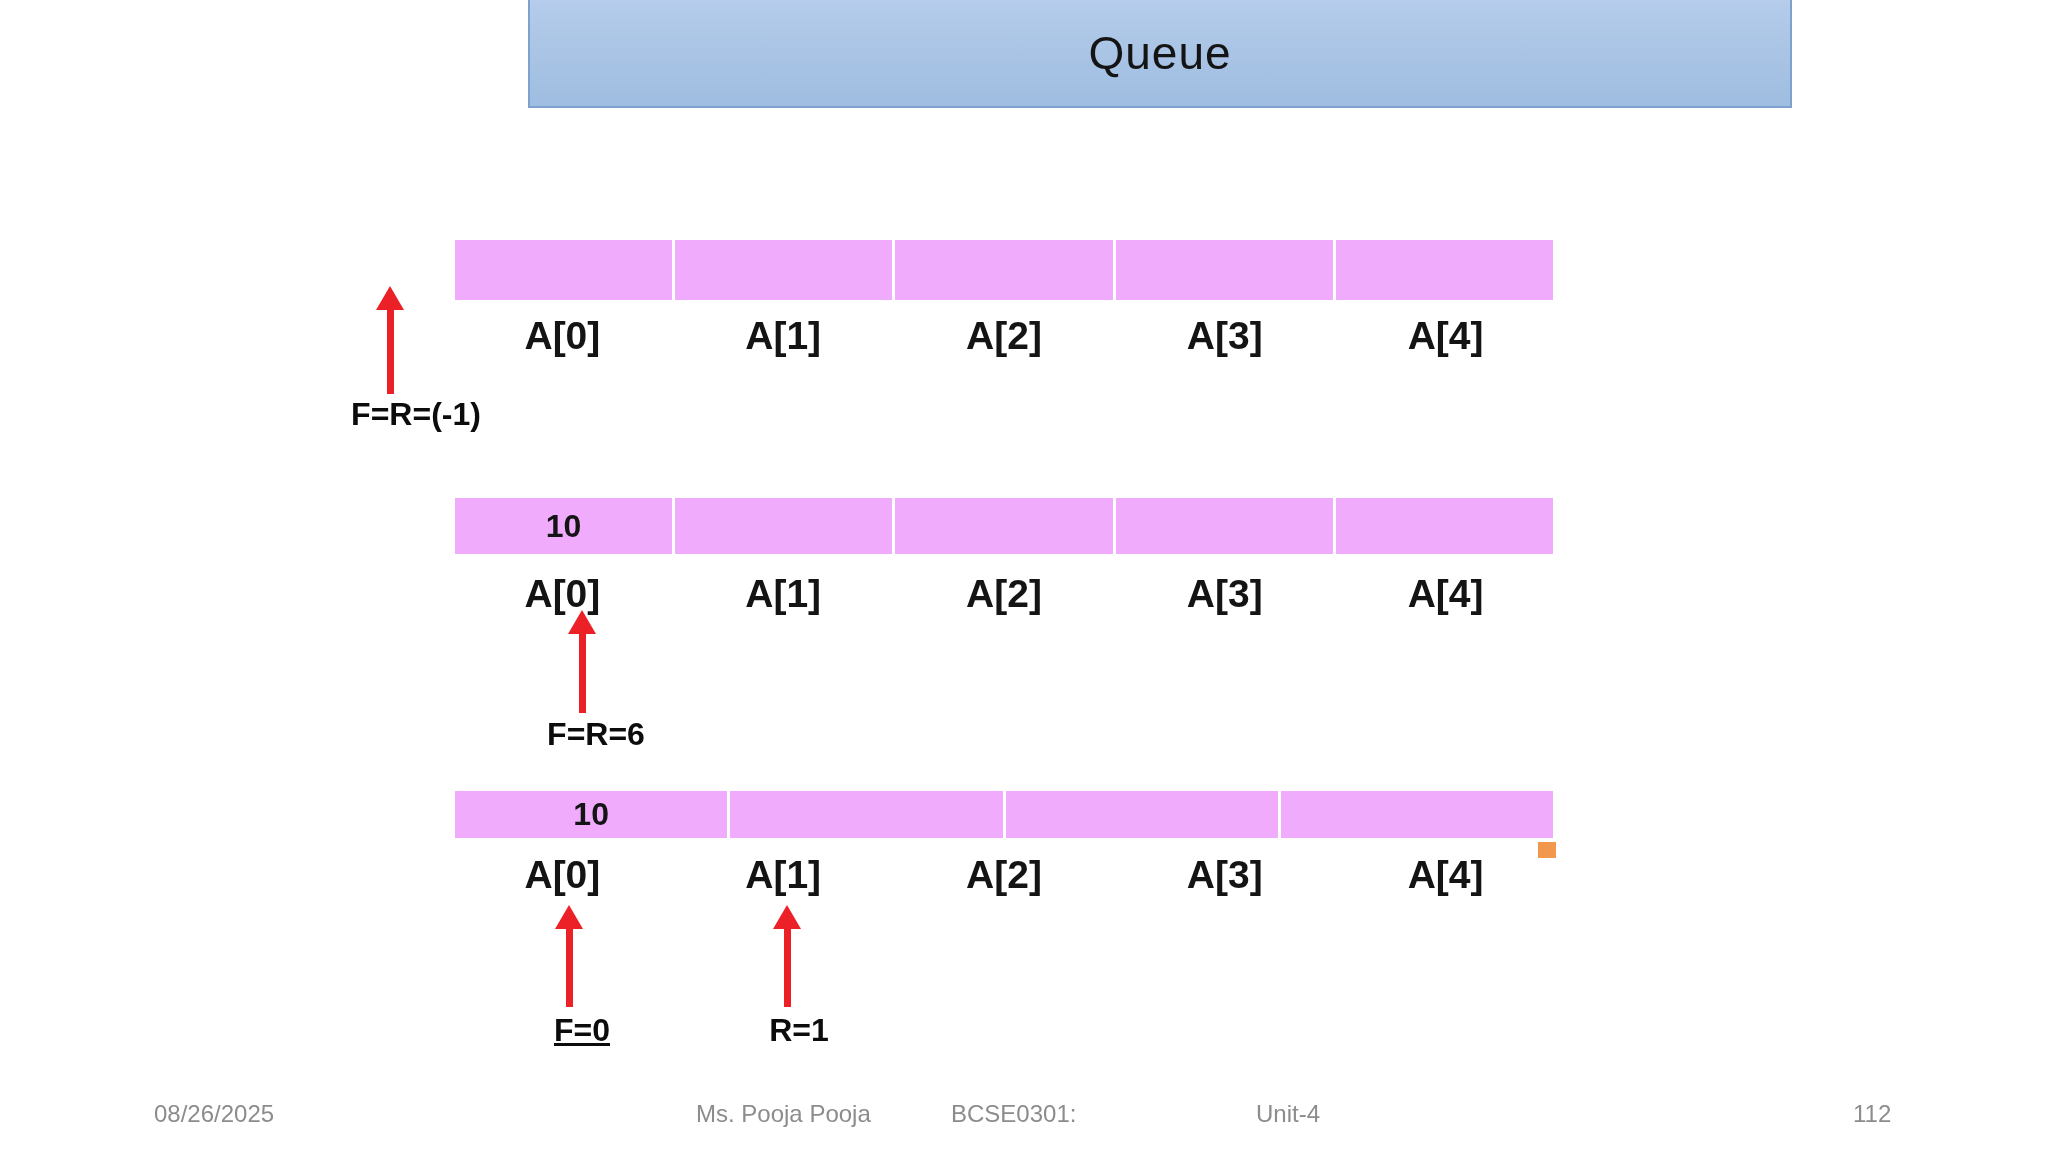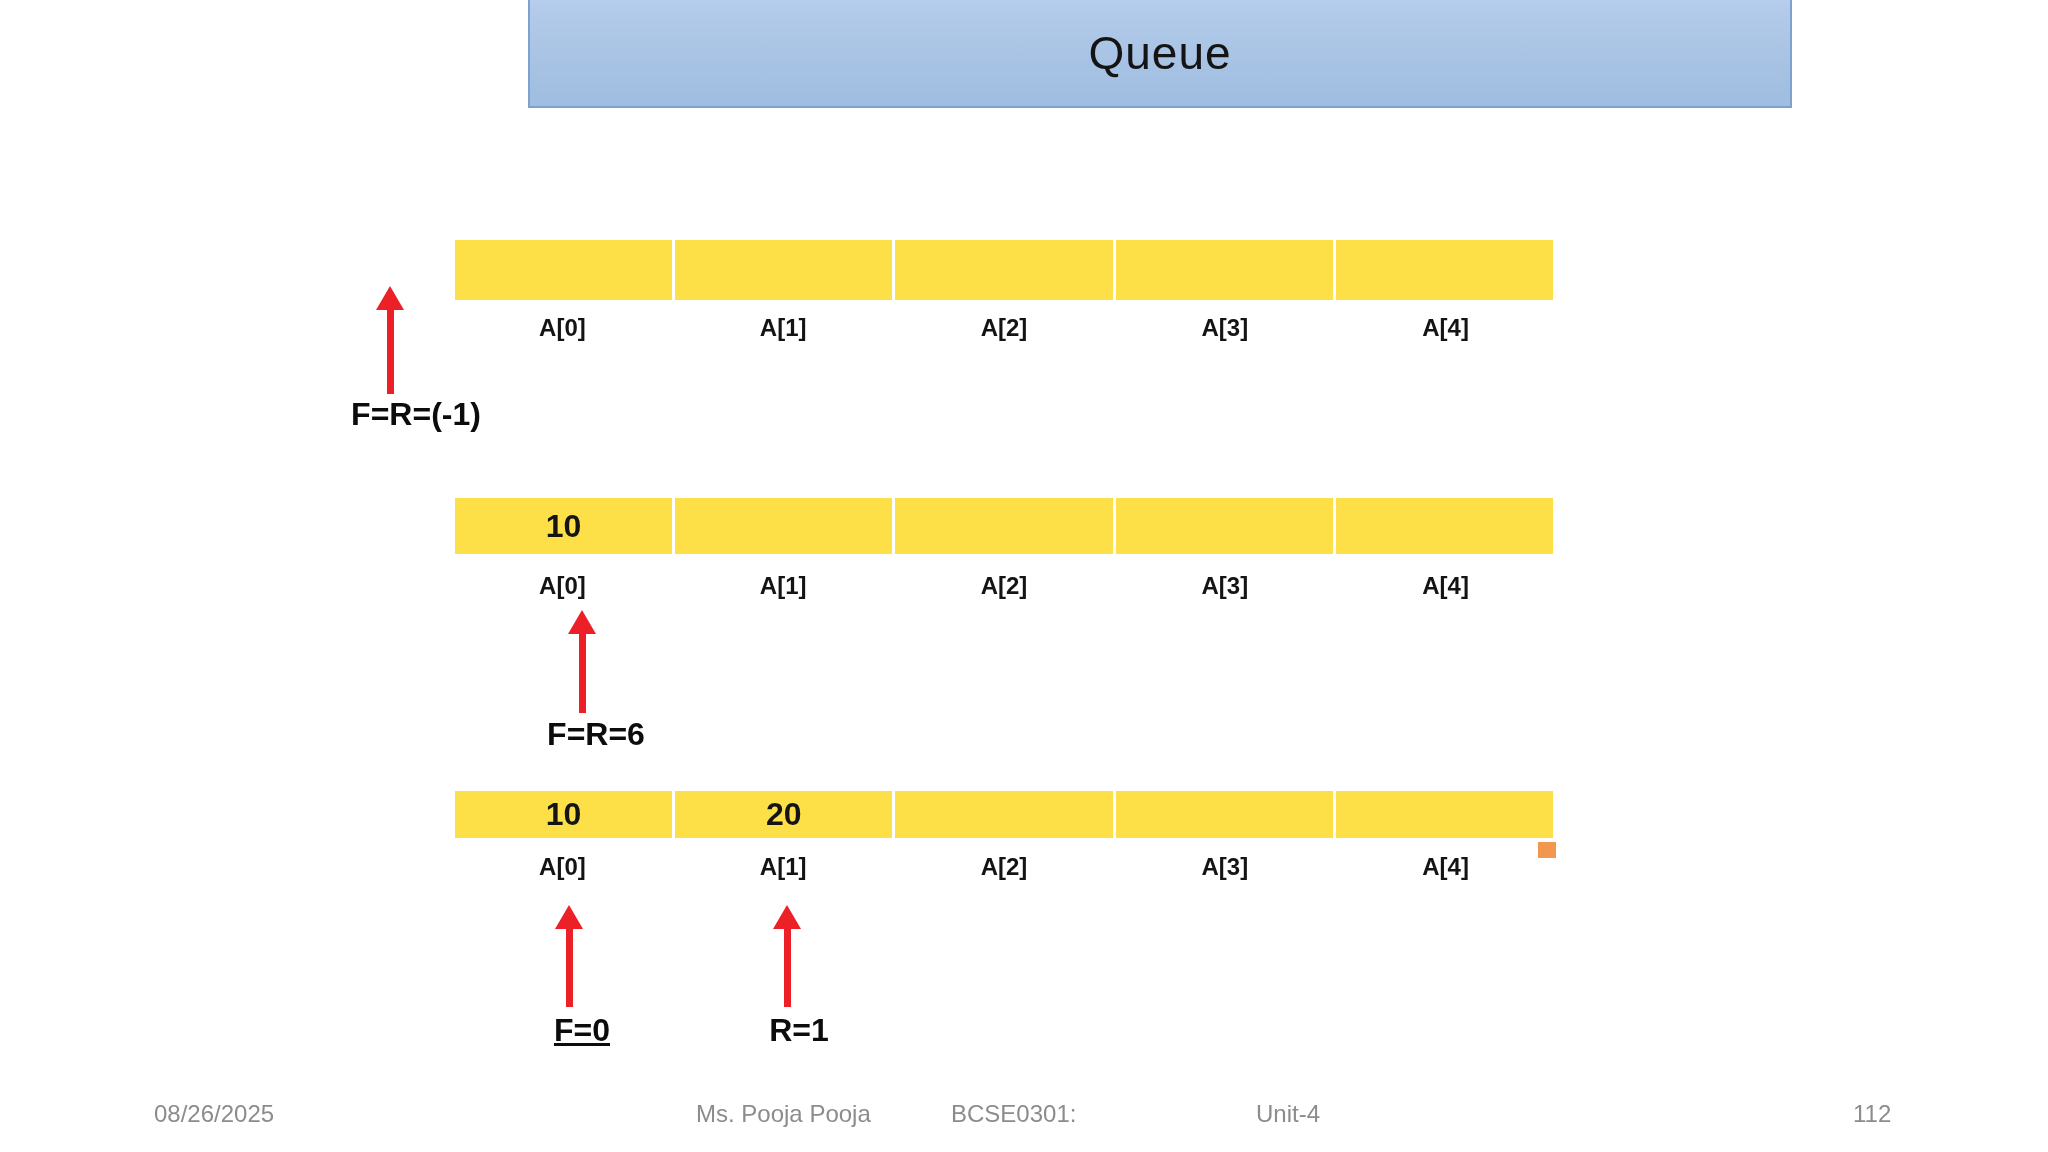--- a/index.html
+++ b/index.html
@@ -33,33 +33,33 @@
     font-size:52px;font-weight:600;line-height:60px;color:#0c0c0c;
     white-space:nowrap;
   }
   
   .array-row{
     position:absolute;left:452px;width:1104px;
     background:#ffffff;padding:3px;box-sizing:border-box;
     display:flex;gap:3px;z-index:2;
   }
   .array-row .cell{
-    flex:1;background:#fde047;
+    flex:1;background:#f0abfc;
     display:flex;align-items:center;justify-content:center;
     font-size:32px;font-weight:700;color:#141414;
   }
   .row1{top:237px;} .row1 .cell{height:60px;}
   .row2{top:495px;} .row2 .cell{height:56px;}
   .row3{top:788px;} .row3 .cell{height:47px;}
   .labels-row{
     position:absolute;left:452px;width:1104px;display:flex;z-index:2;
   }
   .labels-row .idx-label{
     flex:1;text-align:center;
-    font-size:24px;font-weight:700;color:#141414;
+    font-size:39px;font-weight:700;color:#141414;
   }
   .labels1{top:314px;} .labels2{top:572px;} .labels3{top:853px;}
   .notch{
     position:absolute;left:1538px;top:842px;width:18px;height:16px;
     background:#f2984e;z-index:2;
   }
   
   .arrow-up{
     position:absolute;width:28px;
     display:flex;flex-direction:column;align-items:center;z-index:2;
@@ -138,21 +138,20 @@
     <div class="idx-label">A[4]</div>
   </div>
   <div class="arrow-up arrow2">
     <div class="arrow-head"></div>
     <div class="arrow-shaft"></div>
   </div>
   <div class="pointer-label plabel2">F=R=6</div>
 
   <div class="array-row row3">
     <div class="cell">10</div>
-    <div class="cell">20</div>
     <div class="cell"></div>
     <div class="cell"></div>
     <div class="cell"></div>
   </div>
   <div class="notch"></div>
   <div class="labels-row labels3">
     <div class="idx-label">A[0]</div>
     <div class="idx-label">A[1]</div>
     <div class="idx-label">A[2]</div>
     <div class="idx-label">A[3]</div>

